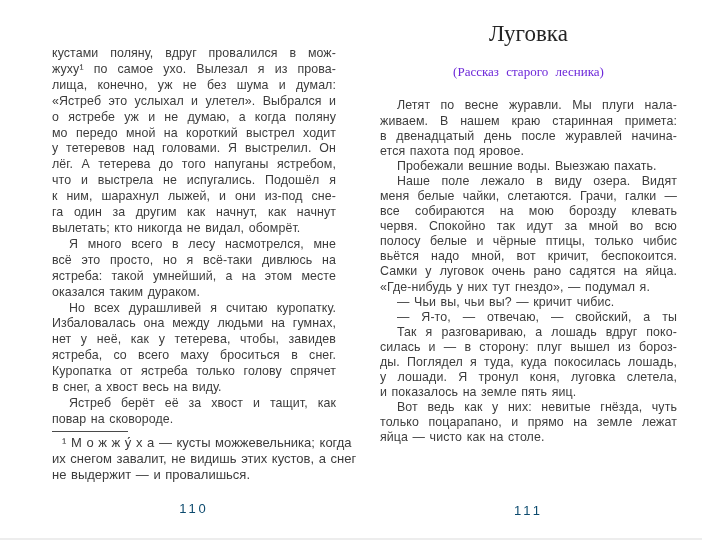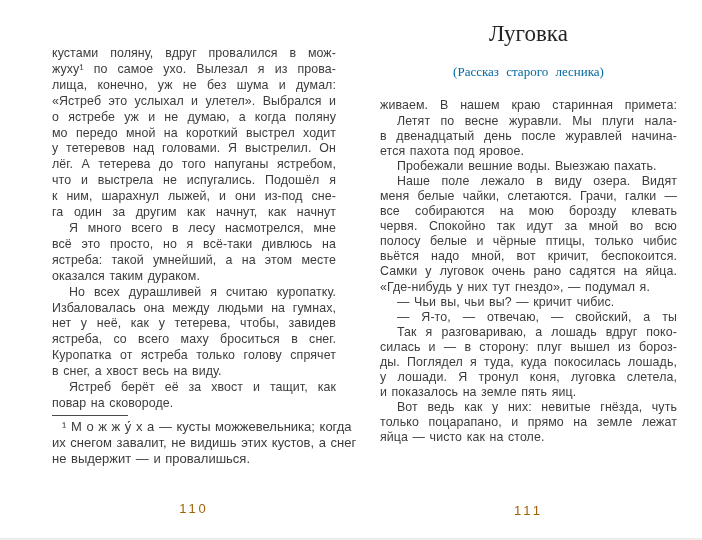--- a/index.html
+++ b/index.html
@@ -61,32 +61,32 @@
     font-size: 23px;
     line-height: 28px;
     color: #242424;
     text-align: center;
     font-weight: normal;
   }
   .story-subtitle {
     font-family: "Liberation Serif", "DejaVu Serif", serif;
     font-size: 13px;
     line-height: 17px;
-    color: #0369a1;
+    color: #6d28d9;
     text-align: center;
     word-spacing: 4px;
   }
 
   .page-number {
     position: absolute;
     width: 100%;
     text-align: center;
     font-size: 13px;
     letter-spacing: 3px;
-    color: #a16207;
+    color: #0c4a6e;
   }
   .page-left  .page-number { top: 501px; }
   .page-right .page-number { top: 503px; }
 
   .scan-bottom-edge {
     position: absolute;
     left: 0;
     bottom: 0;
     width: 702px;
     height: 2px;
@@ -104,20 +104,21 @@
         <div class="line">жуху¹ по самое ухо. Вылезал я из прова-</div>
         <div class="line">лища, конечно, уж не без шума и думал:</div>
         <div class="line">«Ястреб это услыхал и улетел». Выбрался и</div>
         <div class="line">о ястребе уж и не думаю, а когда поляну</div>
         <div class="line">мо передо мной на короткий выстрел ходит</div>
         <div class="line">у тетеревов над головами. Я выстрелил. Он</div>
         <div class="line">лёг. А тетерева до того напуганы ястребом,</div>
         <div class="line">что и выстрела не испугались. Подошёл я</div>
         <div class="line">к ним, шарахнул лыжей, и они из-под сне-</div>
         <div class="line">га один за другим как начнут, как начнут</div>
+        <div class="line last">вылетать; кто никогда не видал, обомрёт.</div>
         <div class="line indent">Я много всего в лесу насмотрелся, мне</div>
         <div class="line">всё это просто, но я всё-таки дивлюсь на</div>
         <div class="line">ястреба: такой умнейший, а на этом месте</div>
         <div class="line last">оказался таким дураком.</div>
         <div class="line indent">Но всех дурашливей я считаю куропатку.</div>
         <div class="line">Избаловалась она между людьми на гумнах,</div>
         <div class="line">нет у неё, как у тетерева, чтобы, завидев</div>
         <div class="line">ястреба, со всего маху броситься в снег.</div>
         <div class="line">Куропатка от ястреба только голову спрячет</div>
         <div class="line last">в снег, а хвост весь на виду.</div>
@@ -130,22 +131,22 @@
         <div class="line">их снегом завалит, не видишь этих кустов, а снег</div>
         <div class="line last">не выдержит — и провалишься.</div>
       </div>
     <div class="page-number">110</div>
   </div>
 
   <div class="page page-right">
     <h1 class="story-title">Луговка</h1>
     <div class="story-subtitle">(Рассказ старого лесника)</div>
     <div class="body-text">
+        <div class="line indent">Летят по весне журавли. Мы плуги нала-</div>
         <div class="line">живаем. В нашем краю старинная примета:</div>
-        <div class="line indent">Летят по весне журавли. Мы плуги нала-</div>
         <div class="line">в двенадцатый день после журавлей начина-</div>
         <div class="line last">ется пахота под яровое.</div>
         <div class="line indent last">Пробежали вешние воды. Выезжаю пахать.</div>
         <div class="line indent">Наше поле лежало в виду озера. Видят</div>
         <div class="line">меня белые чайки, слетаются. Грачи, галки —</div>
         <div class="line">все собираются на мою борозду клевать</div>
         <div class="line">червя. Спокойно так идут за мной во всю</div>
         <div class="line">полосу белые и чёрные птицы, только чибис</div>
         <div class="line">вьётся надо мной, вот кричит, беспокоится.</div>
         <div class="line">Самки у луговок очень рано садятся на яйца.</div>

